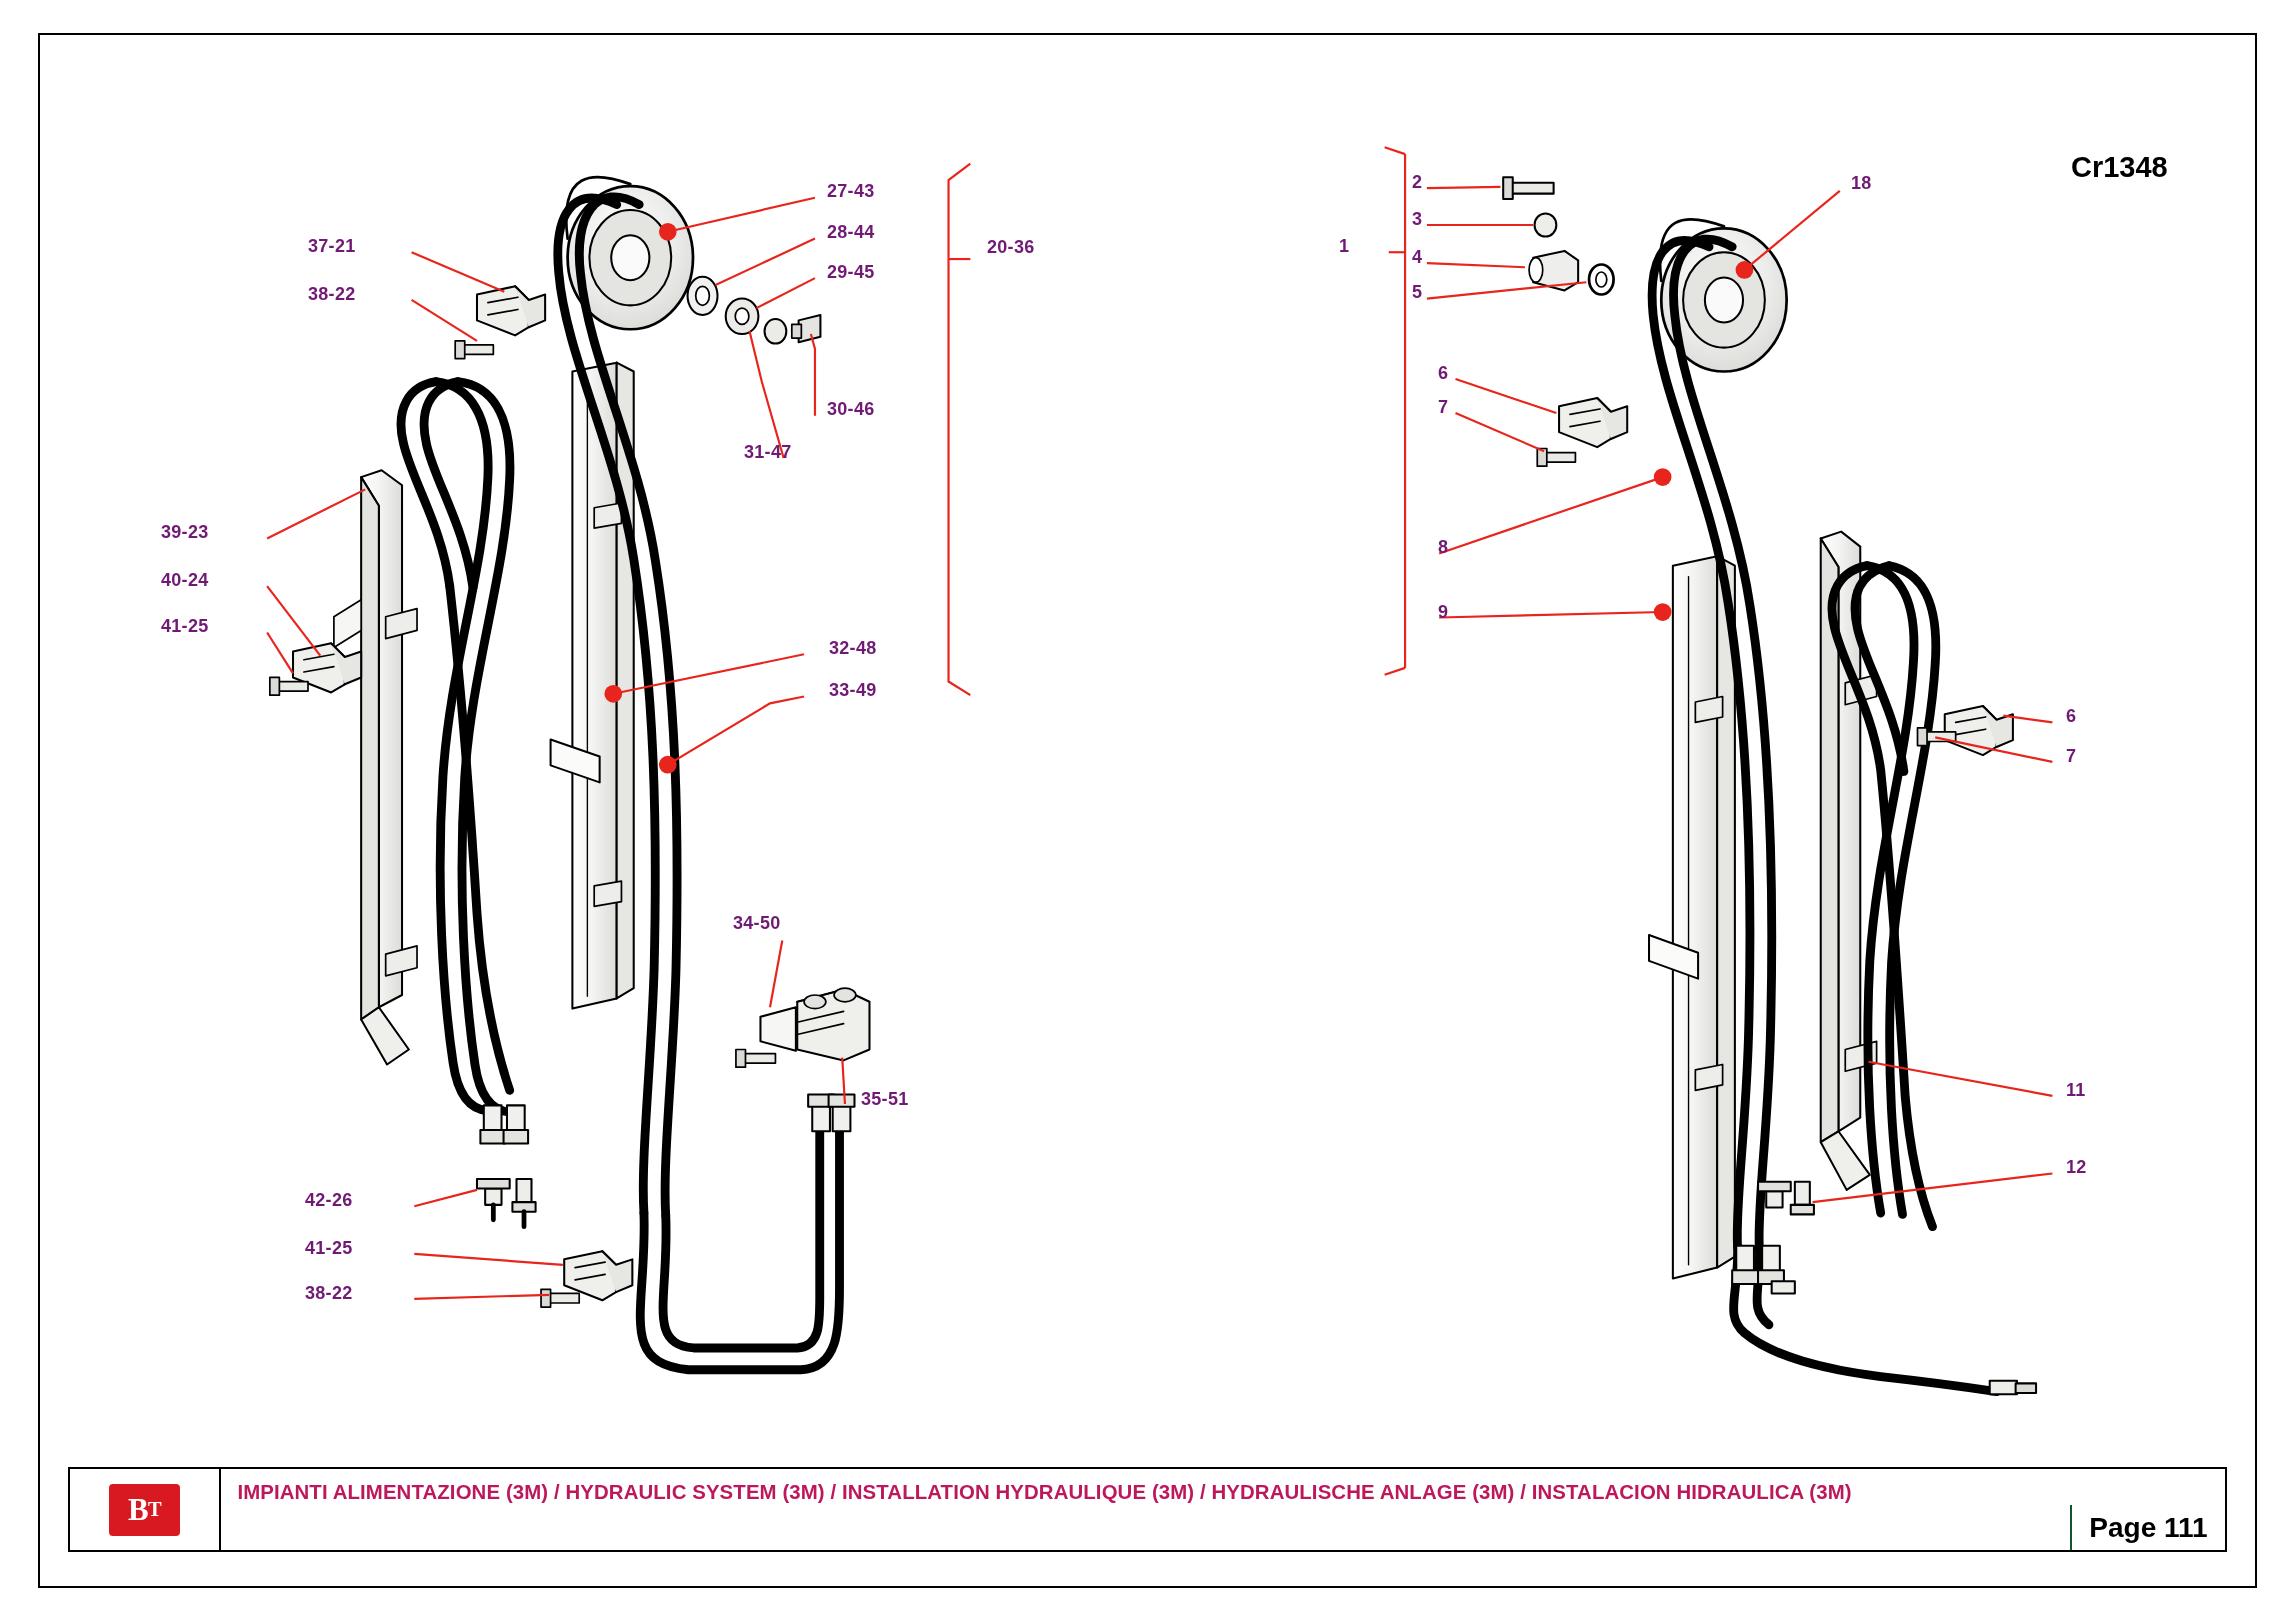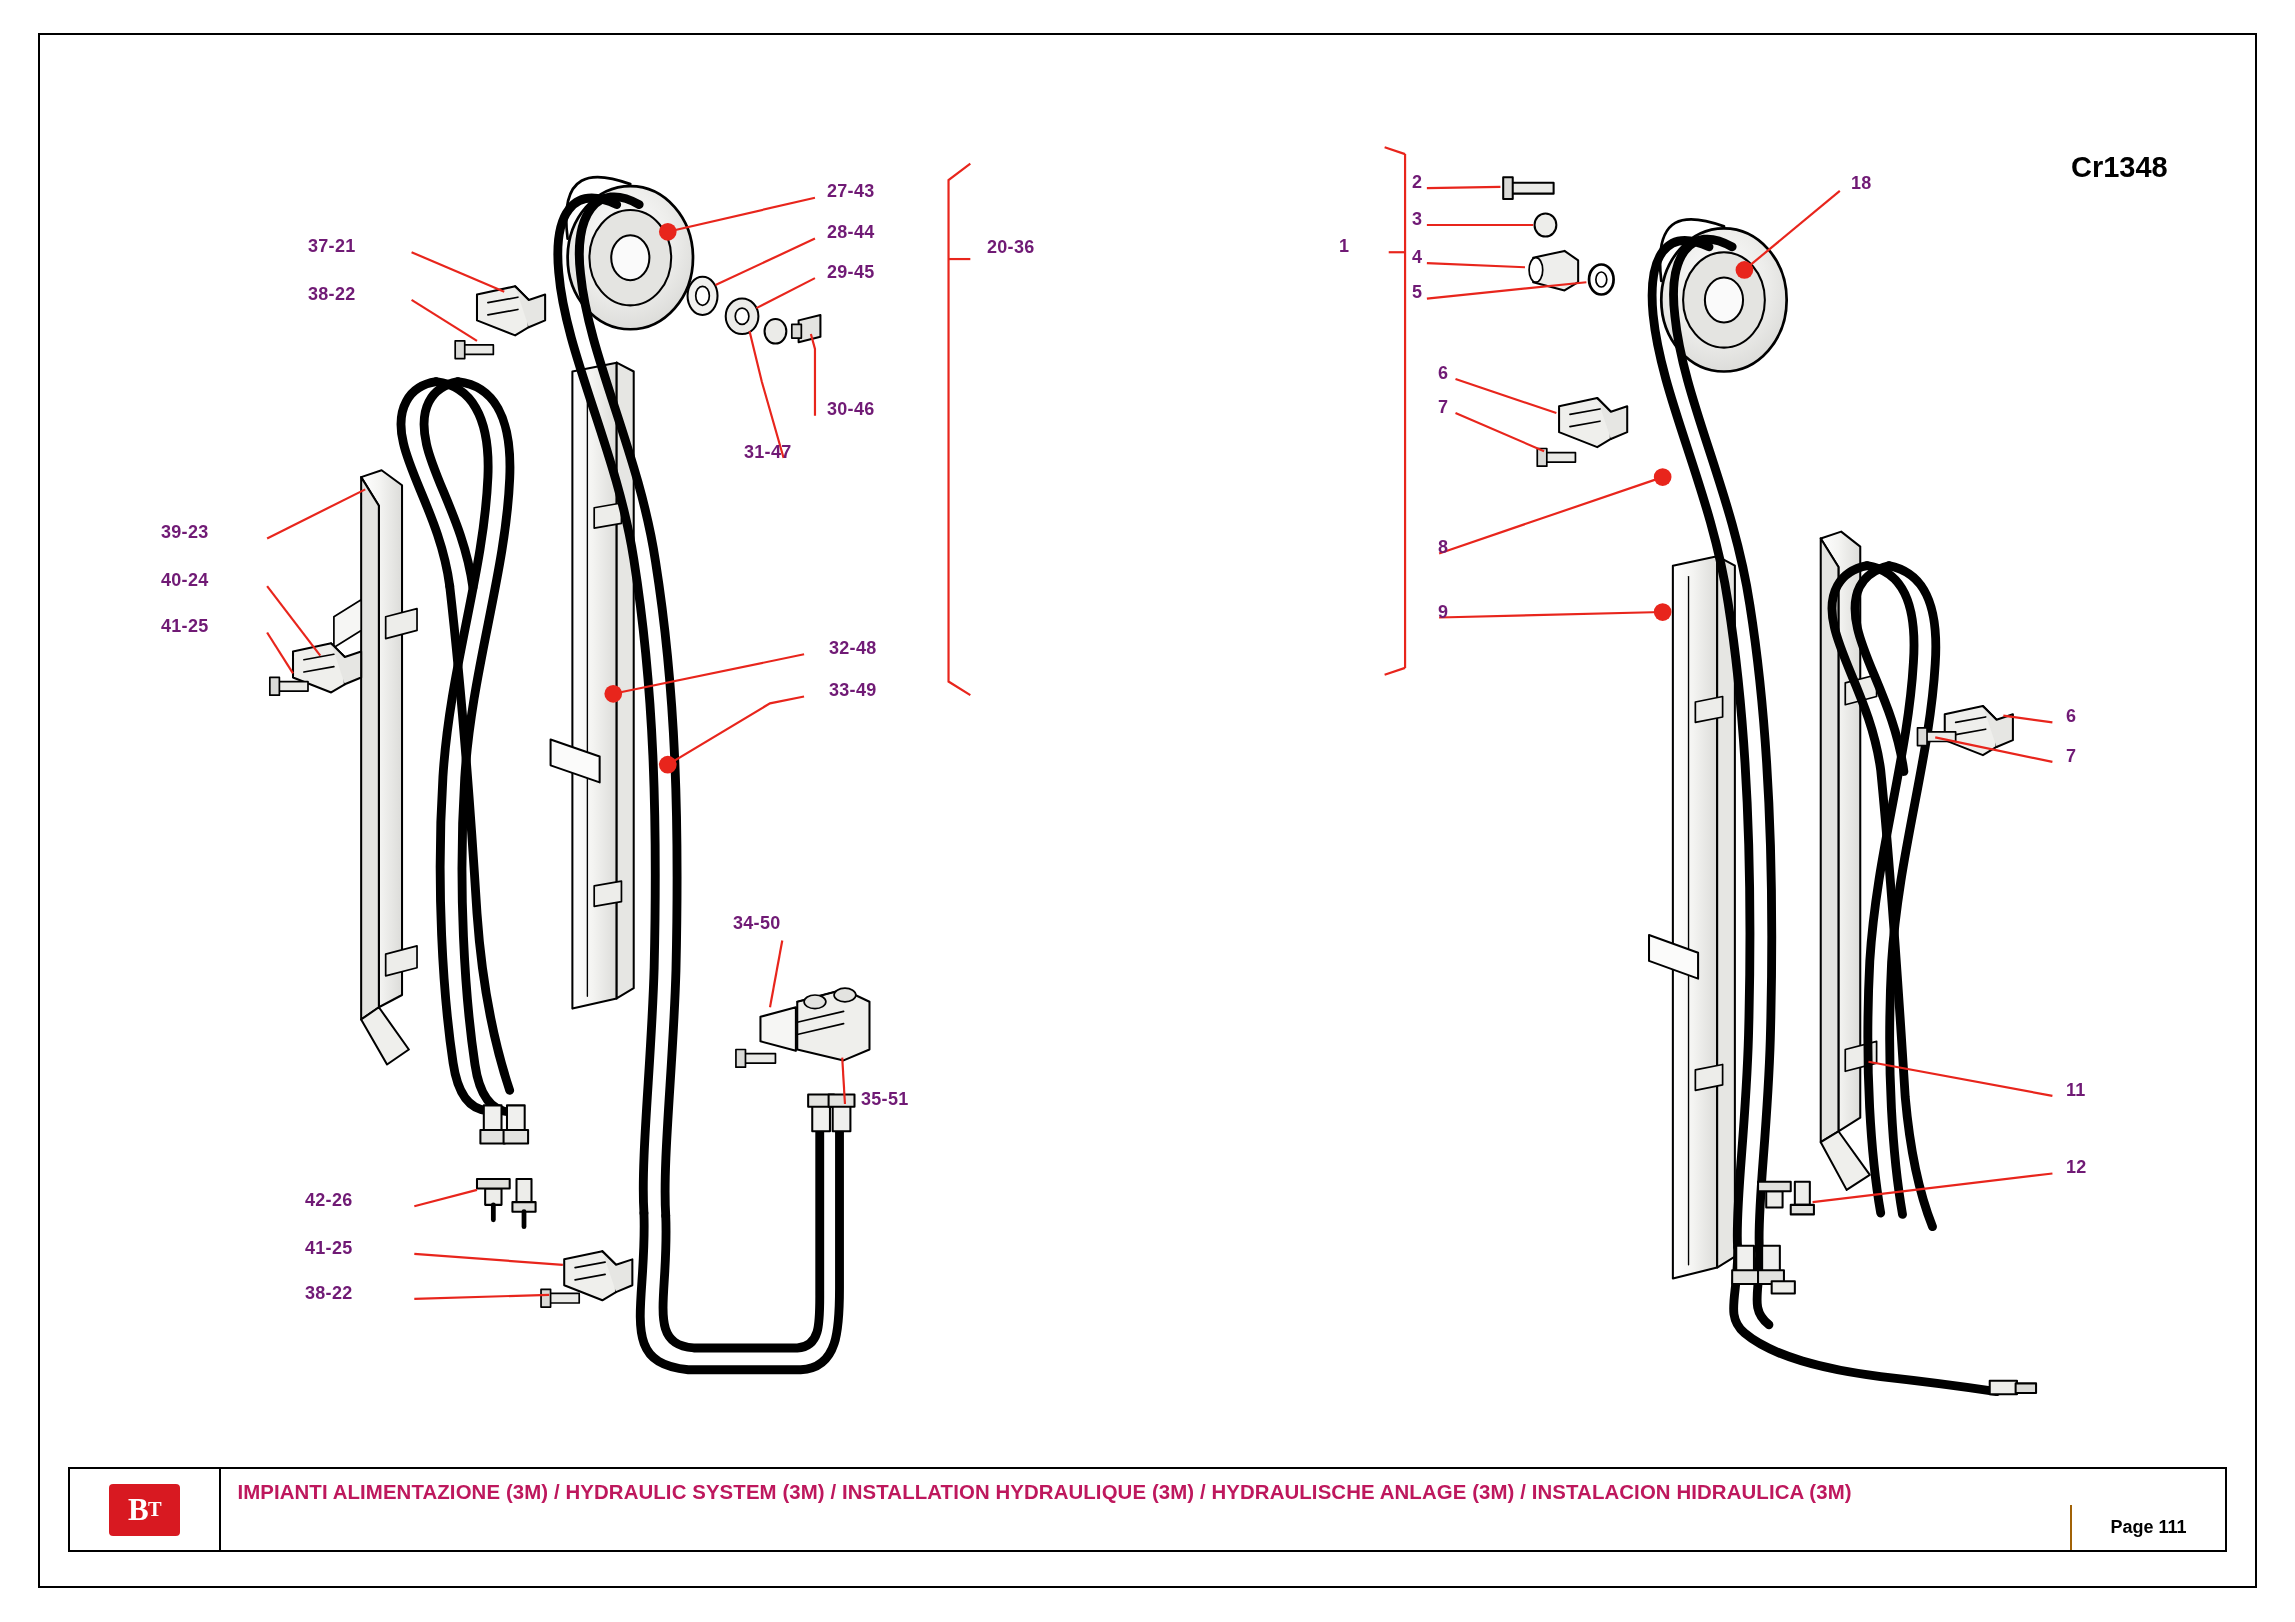--- a/index.html
+++ b/index.html
@@ -75,23 +75,23 @@
     flex: 1;
     padding: 9.5px 0 0 16.4px;
     font-size: 20.4px;
     font-weight: bold;
     line-height: 1.28;
     color: #be185d;
     letter-spacing: 0.1px;
   }
   .footer-page {
     width: 155px;
-    border-left: 2px solid #a16207;
+    border-left: 2px solid #14532d;
     display: flex; align-items: center; justify-content: center;
-    font-size: 18px;
+    font-size: 28px;
     font-weight: bold;
     margin-top: 36px;
   }
 </style>
 </head>
 <body>
 
 <div id="page">
 
   <div class="frame"></div>

